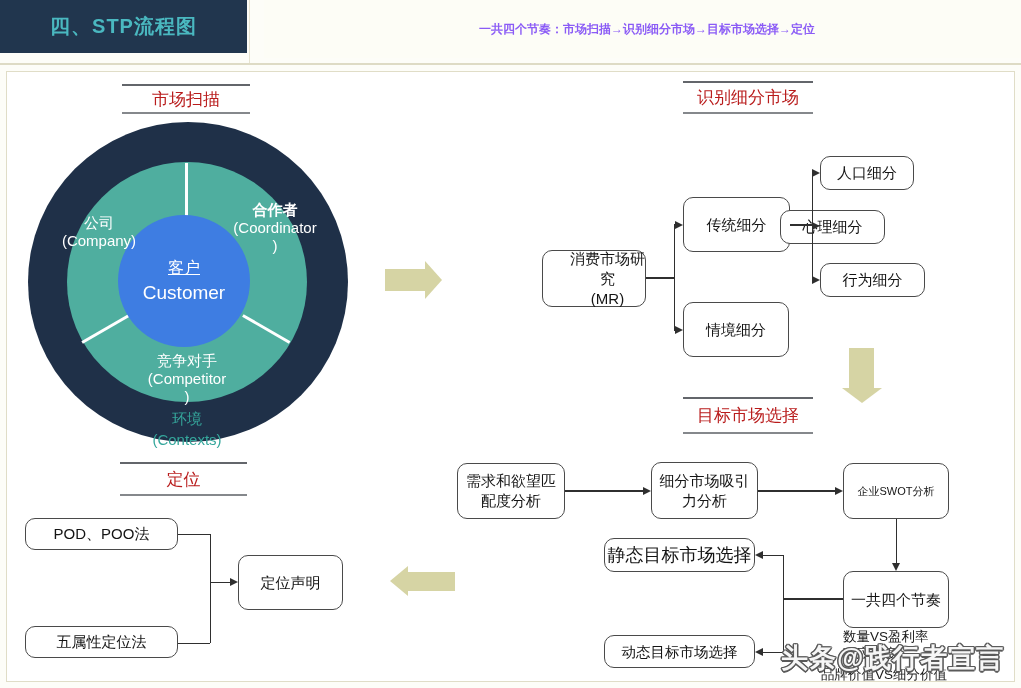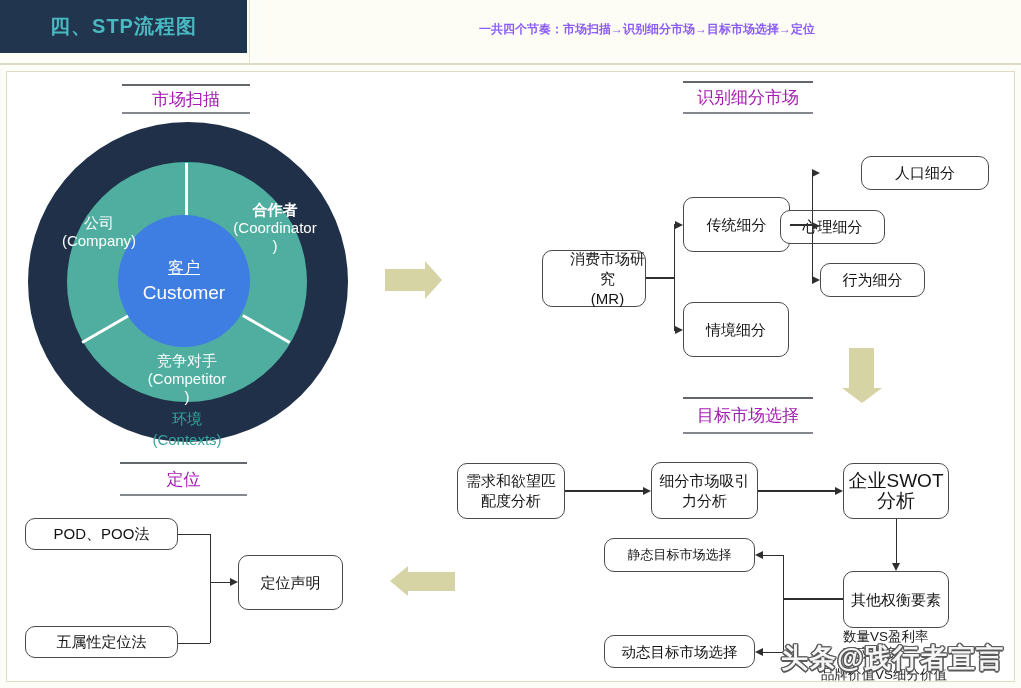--- a/index.html
+++ b/index.html
@@ -14,21 +14,21 @@
     display:flex;align-items:center;justify-content:center;color:var(--header_teal);
     font-size:20px;font-weight:bold;letter-spacing:1px;}
   .hdr-sub{position:absolute;left:264px;top:0;width:766px;height:58px;display:flex;align-items:center;
     justify-content:center;font-size:12px;font-weight:bold;color:#8b5cf6;background:#fdfdf6;}
   .hdr-line{position:absolute;left:0;top:63px;width:1021px;height:2px;background:#dedbc5;}
   .hdr-vline{position:absolute;left:249px;top:0;width:1px;height:63px;background:#e6e3d1;}
   
   .panel{position:absolute;left:6px;top:71px;width:1009px;height:611px;background:#ffffff;border:1px solid #e0ddc7;}
   
   .sec-title{position:absolute;border-top:2px solid #63666b;border-bottom:2px solid #85888c;
-    display:flex;align-items:center;justify-content:center;font-size:17px;color:#a21caf;background:transparent;}
+    display:flex;align-items:center;justify-content:center;font-size:17px;color:#b91c1c;background:transparent;}
   
   .circ{position:absolute;border-radius:50%;}
   .divider{position:absolute;background:#fff;}
   .ring-label{position:absolute;text-align:center;color:#fff;font-size:15px;line-height:18px;}
   .center-circle{position:absolute;border-radius:50%;display:flex;flex-direction:column;align-items:center;
     justify-content:center;color:#fff;text-align:center;}
   
   .box{position:absolute;background:#fff;border:1.4px solid #4a4a4a;border-radius:10px;display:flex;
     flex-direction:column;align-items:center;justify-content:center;text-align:center;font-size:15px;
     line-height:20px;color:#141414;}
@@ -100,21 +100,21 @@
   <div class="olive-tri" style="left:390px;top:566px;border-right:18px solid var(--olive);border-top:15px solid transparent;border-bottom:15px solid transparent;"></div>
   <div class="olive" style="left:408px;top:572px;width:47px;height:19px;"></div>
 </div>
 
 <div class="box" style="left:542px;top:250px;width:104px;height:57px;padding-left:27px;">
   <div>消费市场研究</div>
   <div>(MR)</div>
 </div>
 <div class="box" style="left:683px;top:197px;width:107px;height:55px;">传统细分</div>
 <div class="box" style="left:683px;top:302px;width:106px;height:55px;">情境细分</div>
-<div class="box" style="left:820px;top:156px;width:128px;height:34px;margin-left:41px;">人口细分</div>
+<div class="box" style="left:820px;top:156px;width:94px;height:34px;">人口细分</div>
 <div class="box" style="left:780px;top:210px;width:105px;height:34px;">心理细分</div>
 <div class="box" style="left:820px;top:263px;width:105px;height:34px;">行为细分</div>
 
 <div class="line" style="left:646px;top:277px;width:28px;height:1.5px;"></div>
 <div class="line" style="left:673.5px;top:224px;width:1.5px;height:107px;"></div>
 <div class="ah ah-r" style="left:675px;top:220.5px;"></div>
 <div class="ah ah-r" style="left:675px;top:325.5px;"></div>
 <div class="line" style="left:790px;top:224px;width:22px;height:1.5px;"></div>
 <div class="line" style="left:811.5px;top:172px;width:1.5px;height:108px;"></div>
 <div class="ah ah-r" style="left:812px;top:168.5px;"></div>
@@ -122,23 +122,23 @@
 <div class="ah ah-r" style="left:812px;top:275.5px;"></div>
 
 <div class="box" style="left:457px;top:463px;width:108px;height:56px;">
   <div>需求和欲望匹</div>
   <div>配度分析</div>
 </div>
 <div class="box" style="left:651px;top:462px;width:107px;height:57px;">
   <div>细分市场吸引</div>
   <div>力分析</div>
 </div>
-<div class="box" style="left:843px;top:463px;width:106px;height:56px;font-size:19px;">企业SWOT分析</div>
-<div class="box" style="left:843px;top:571px;width:106px;height:57px;">其他权衡要素</div>
-<div class="box" style="left:604px;top:538px;width:151px;height:34px;font-size:13px;">静态目标市场选择</div>
+<div class="box" style="left:843px;top:463px;width:106px;height:56px;font-size:11px;">企业SWOT分析</div>
+<div class="box" style="left:843px;top:571px;width:106px;height:57px;">一共四个节奏</div>
+<div class="box" style="left:604px;top:538px;width:151px;height:34px;font-size:18px;">静态目标市场选择</div>
 <div class="box" style="left:604px;top:635px;width:151px;height:33px;font-size:14.5px;">动态目标市场选择</div>
 
 <div class="line" style="left:565px;top:490px;width:80px;height:1.5px;"></div>
 <div class="ah ah-r" style="left:643px;top:486.5px;"></div>
 <div class="line" style="left:758px;top:490px;width:78px;height:1.5px;"></div>
 <div class="ah ah-r" style="left:835px;top:486.5px;"></div>
 <div class="line" style="left:895.5px;top:519px;width:1.5px;height:46px;"></div>
 <div class="ah ah-d" style="left:891.5px;top:563px;"></div>
 <div class="line" style="left:783px;top:598px;width:60px;height:1.5px;"></div>
 <div class="line" style="left:782.5px;top:555px;width:1.5px;height:98px;"></div>

